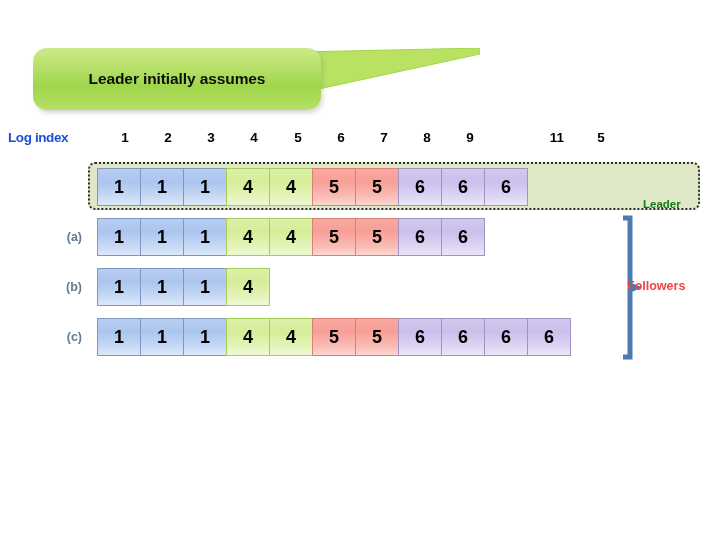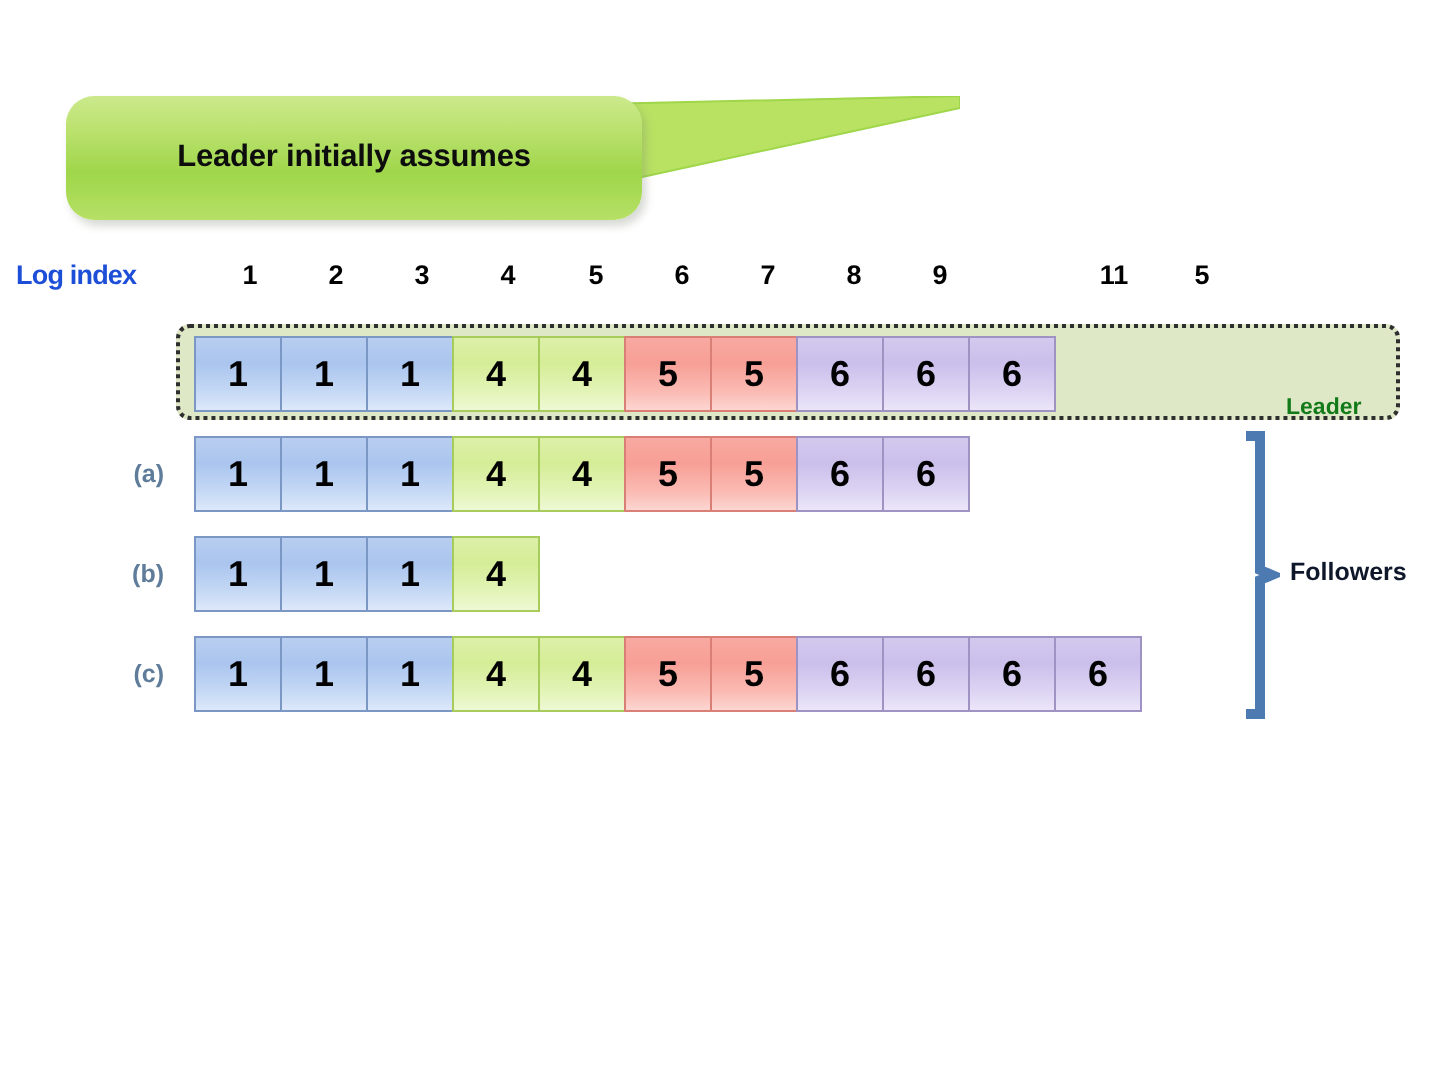--- a/index.html
+++ b/index.html
@@ -164,25 +164,25 @@
   #followers-bracket {
     position: absolute;
     left: 620px;
     top: 215px;
     width: 20px;
     height: 145px;
     z-index: 2;
   }
   #followers-label {
     position: absolute;
-    left: 645px;
+    left: 627px;
     top: 279px;
     font-size: 12.5px;
     font-weight: bold;
-    color: #0f172a;
+    color: #ef4444;
     z-index: 3;
   }
 </style>
 </head>
 <body>
 
 <div id="stage">
 
   <svg id="callout-tail" viewBox="0 0 180 46">
     <polygon points="0,4 180,0 180,6 14,42" fill="#b9e263" stroke="#9fd64a" stroke-width="1"></polygon>

